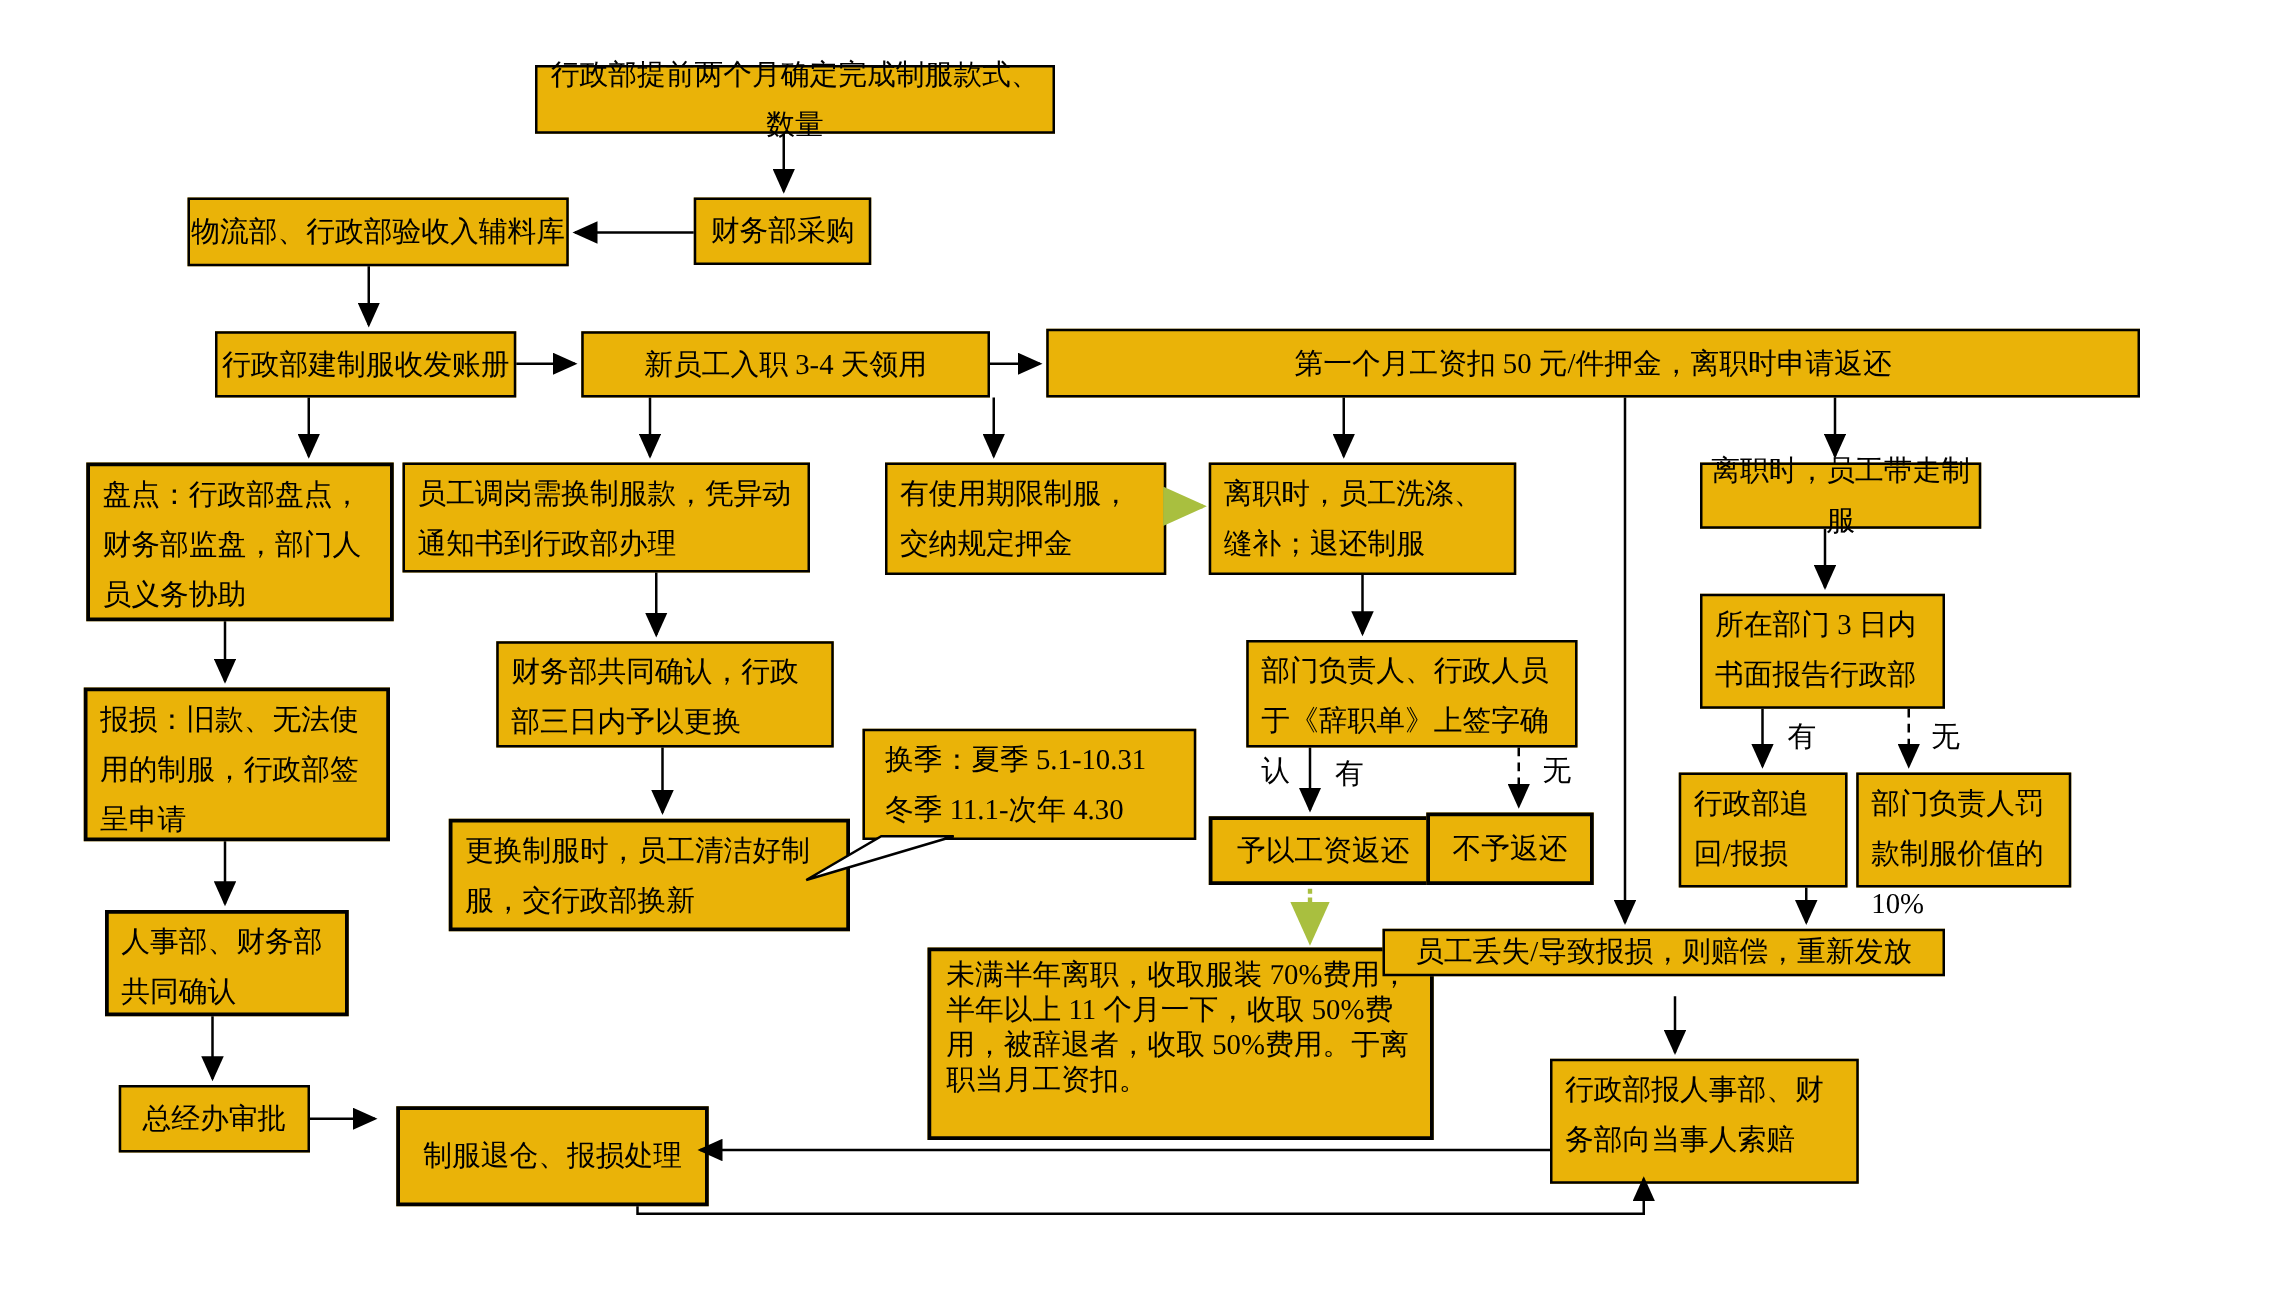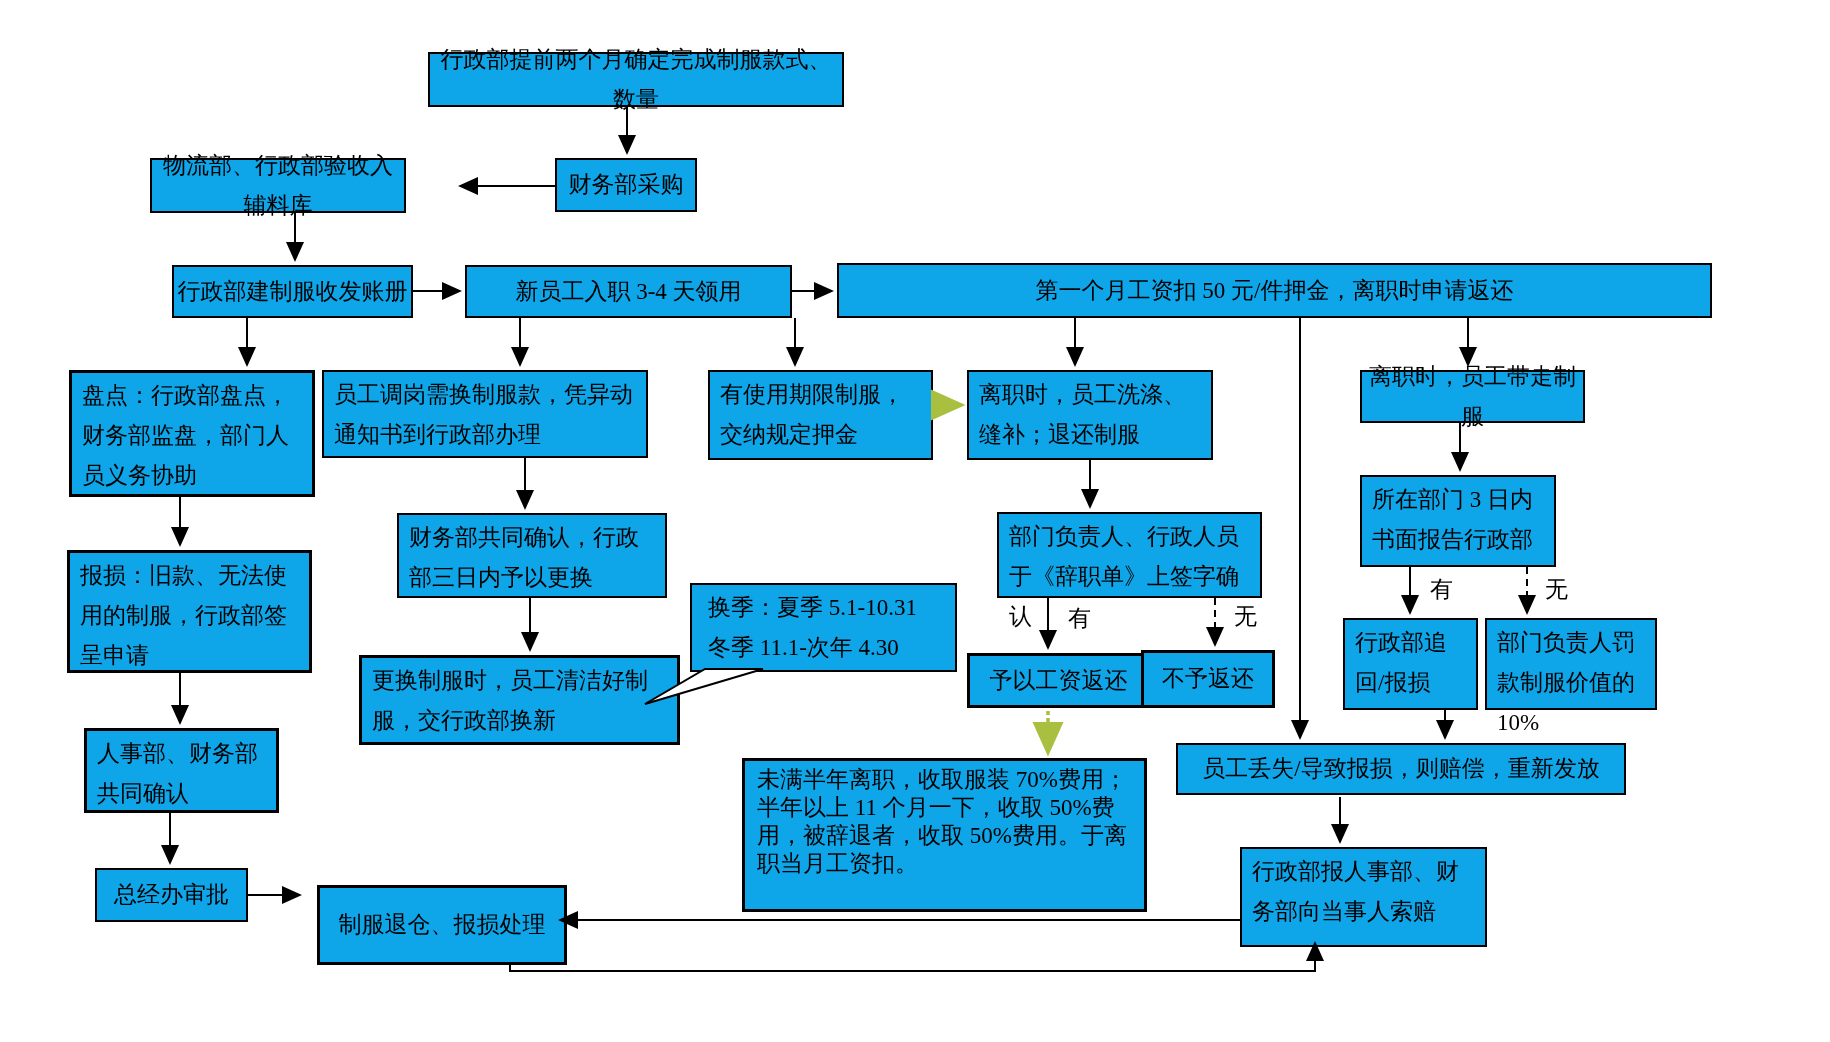--- a/index.html
+++ b/index.html
@@ -1,18 +1,18 @@
 <!DOCTYPE html>
 <html style="--hl: #a9bf3f; --ln: #000000;"><head>
 <meta charset="utf-8">
 <style>
   html,body{margin:0;padding:0;background:#fff;}
   .canvas{position:relative;width:1830px;height:1042px;background:#fff;overflow:hidden;
           font-family:"Liberation Serif","DejaVu Serif",serif;color:#000;}
-  .box{position:absolute;background:#0ea5e9;border:2px solid #000;box-sizing:border-box;
+  .box{position:absolute;background:#eab308;border:2px solid #000;box-sizing:border-box;
        font-size:23px;line-height:40px;}
   .box.c{display:flex;align-items:center;justify-content:center;text-align:center;}
   .box.m{padding:3px 10px;text-align:left;}
   .box.thick{border-width:3px;margin-left:12px;}
   .box.big4{line-height:28px;padding:5px 12px;}
   .lbl{position:absolute;font-size:23px;line-height:1;background:#fff;padding:0 2px;}
   svg.wires{position:absolute;left:0;top:0;z-index:5;pointer-events:none;}
   .boxes{position:absolute;left:0;top:0;z-index:1;}
   .wire{stroke:var(--ln,#000);stroke-width:2;fill:none;}
   .wire.dashed{stroke-dasharray:7 5;}
@@ -20,21 +20,21 @@
   .callout-tail{fill:#fff;stroke:var(--ln,#000);stroke-width:2;}
 </style>
 </head>
 <body>
 
 <div class="canvas">
 
   <div class="boxes">
     <div class="box c" style="left:428px;top:52px;width:416px;height:55px">行政部提前两个月确定完成制服款式、数量</div>
     <div class="box c" style="left:555px;top:158px;width:142px;height:54px">财务部采购</div>
-    <div class="box c" style="left:150px;top:158px;width:256px;height:55px">物流部、行政部验收入辅料库</div>
+    <div class="box c" style="left:150px;top:158px;width:305px;height:55px">物流部、行政部验收入辅料库</div>
     <div class="box c" style="left:172px;top:265px;width:241px;height:53px">行政部建制服收发账册</div>
     <div class="box c" style="left:465px;top:265px;width:327px;height:53px">新员工入职 3-4 天领用</div>
     <div class="box c" style="left:837px;top:263px;width:875px;height:55px">第一个月工资扣 50 元/件押金，离职时申请返还</div>
     <div class="box m thick" style="left:57px;top:370px;width:246px;height:127px">盘点：行政部盘点，财务部监盘，部门人员义务协助</div>
     <div class="box m" style="left:322px;top:370px;width:326px;height:88px">员工调岗需换制服款，凭异动通知书到行政部办理</div>
     <div class="box m" style="left:708px;top:370px;width:225px;height:90px">有使用期限制服，交纳规定押金</div>
     <div class="box m" style="left:967px;top:370px;width:246px;height:90px">离职时，员工洗涤、缝补；退还制服</div>
     <div class="box c" style="left:1360px;top:370px;width:225px;height:53px">离职时，员工带走制服</div>
     <div class="box m thick" style="left:55px;top:550px;width:245px;height:123px">报损：旧款、无法使用的制服，行政部签呈申请</div>
     <div class="box m" style="left:397px;top:513px;width:270px;height:85px">财务部共同确认，行政部三日内予以更换</div>
@@ -45,21 +45,21 @@
       <span>换季：夏季 5.1-10.31</span><br>
       <span>冬季 11.1-次年 4.30</span>
     </div>
 
     <div class="box m thick" style="left:347px;top:655px;width:321px;height:90px">更换制服时，员工清洁好制服，交行政部换新</div>
     <div class="box c thick" style="left:955px;top:653px;width:183px;height:55px">予以工资返还</div>
     <div class="box c thick" style="left:1129px;top:650px;width:134px;height:58px">不予返还</div>
     <div class="box m" style="left:1343px;top:618px;width:135px;height:92px">行政部追回/报损</div>
     <div class="box m" style="left:1485px;top:618px;width:172px;height:92px">部门负责人罚款制服价值的 10%</div>
     <div class="box m big4 thick" style="left:730px;top:758px;width:405px;height:154px">未满半年离职，收取服装 70%费用；半年以上 11 个月一下，收取 50%费用，被辞退者，收取 50%费用。于离职当月工资扣。</div>
-    <div class="box c" style="left:1176px;top:743px;width:450px;height:52px">员工丢失/导致报损，则赔偿，重新发放</div>
+    <div class="box c" style="left:1106px;top:743px;width:450px;height:38px">员工丢失/导致报损，则赔偿，重新发放</div>
     <div class="box m" style="left:1240px;top:847px;width:247px;height:100px">行政部报人事部、财务部向当事人索赔</div>
     <div class="box m thick" style="left:72px;top:728px;width:195px;height:85px">人事部、财务部共同确认</div>
     <div class="box c" style="left:95px;top:868px;width:153px;height:54px">总经办审批</div>
     <div class="box c thick" style="left:305px;top:885px;width:250px;height:80px">制服退仓、报损处理</div>
 
     <span class="lbl" style="left:1066px;top:607px">有</span>
     <span class="lbl" style="left:1232px;top:605px">无</span>
     <span class="lbl" style="left:1428px;top:578px">有</span>
     <span class="lbl" style="left:1543px;top:578px">无</span>
   </div>

